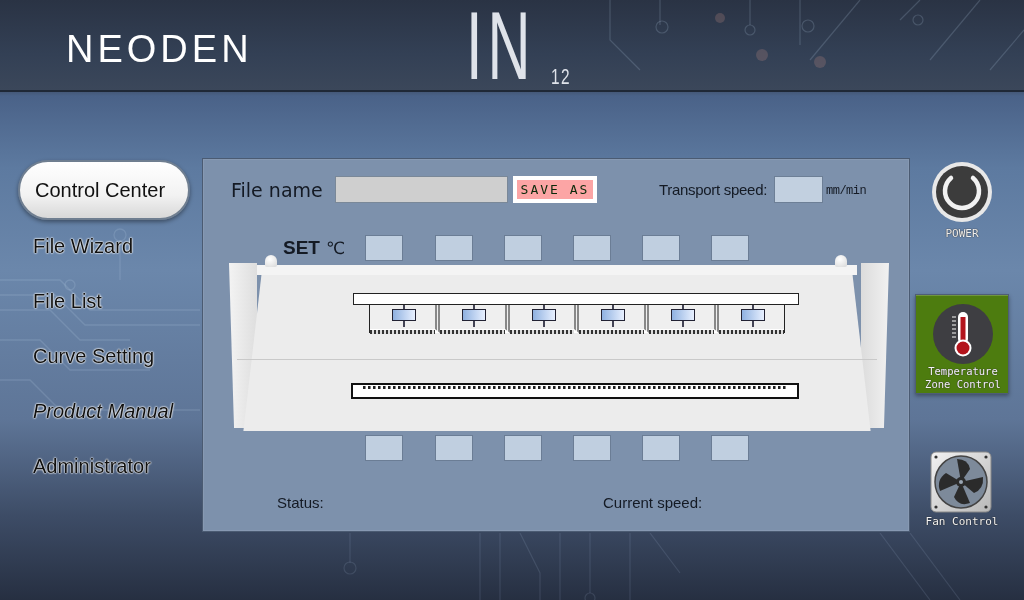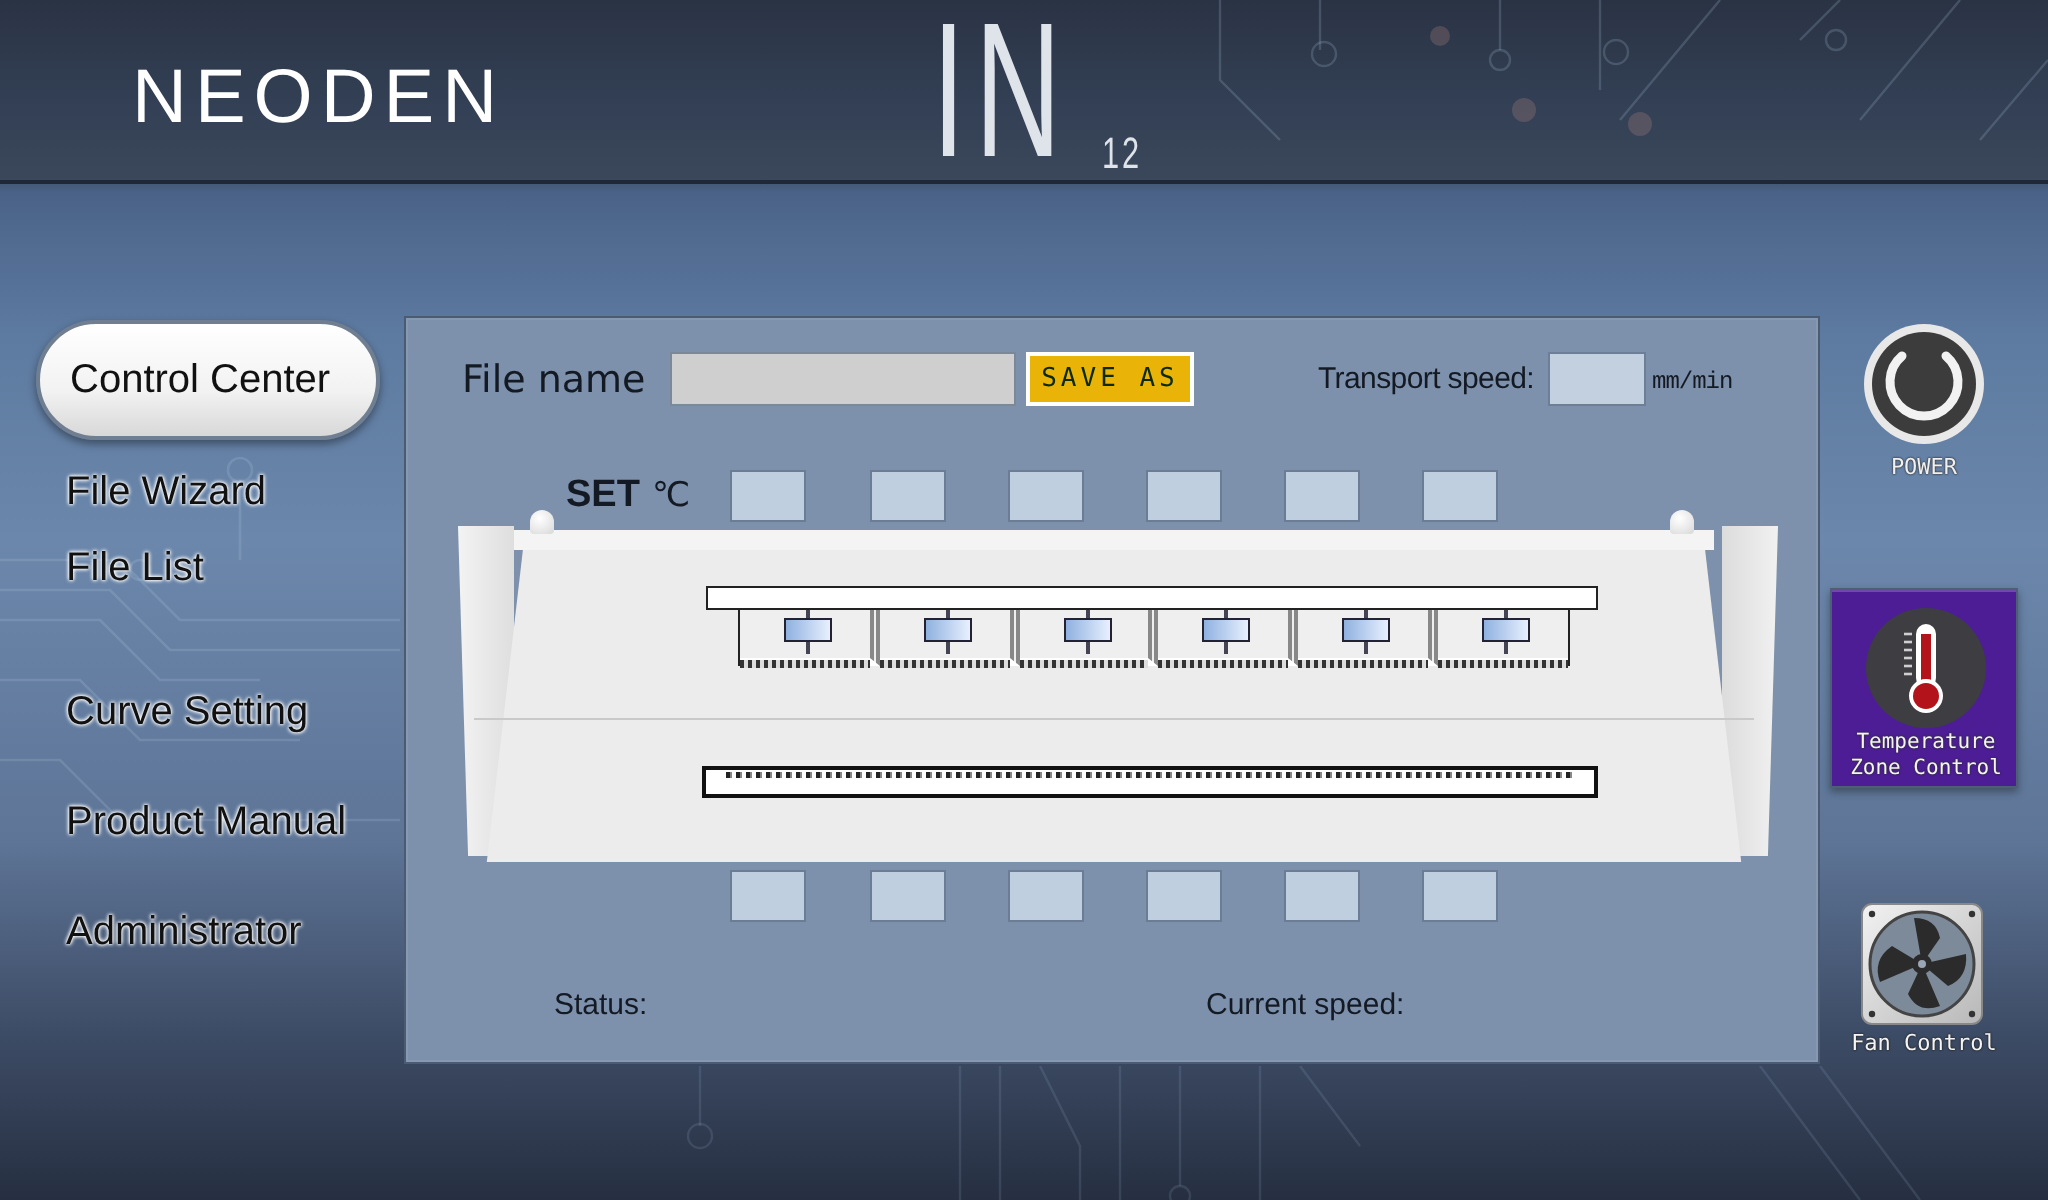--- a/index.html
+++ b/index.html
@@ -61,21 +61,21 @@
     box-shadow: inset 0 0 0 1px rgba(255,255,255,0.08);
   }
   .lbl { position: absolute; color: #141a24; }
   .file-label { left: 28px; top: 20px; font-size: 19px; font-family: "DejaVu Sans", sans-serif; }
   .file-input {
     position: absolute; left: 132px; top: 17px; width: 173px; height: 27px;
     background: #cfcfcf; border: 1px solid #7a8898;
   }
   .save-btn {
     position: absolute; left: 310px; top: 17px; width: 84px; height: 27px;
-    background: #eab308; border: 2px solid #ffffff;
+    background: #fca5a5; border: 4px solid #ffffff;
     font-family: "DejaVu Sans Mono", monospace; font-size: 13px; color: #0a2a0a;
     letter-spacing: 2px; display: flex; align-items: center; justify-content: center;
   }
   .speed-label { left: 456px; top: 22px; font-size: 15px; letter-spacing: -0.3px; }
   .speed-input {
     position: absolute; left: 571px; top: 17px; width: 49px; height: 27px;
     background: #c2d0e0; border: 1px solid #6d7f96;
   }
   .unit-label { left: 623px; top: 25px; font-size: 12px; font-family: Liberation Mono, monospace; letter-spacing: -0.5px; }
   .set-label { left: 80px; top: 78px; font-size: 19px; font-weight: bold; }
@@ -150,21 +150,21 @@
 
   
   .power-btn { position: absolute; left: 931px; top: 161px; width: 62px; height: 62px; }
   .power-cap {
     position: absolute; left: 926px; top: 227px; width: 72px; text-align: center;
     font-family: "DejaVu Sans Mono", monospace; font-size: 11px; color: #f0f0f0;
     text-shadow: 0 0 1px #333, 0 0 1px #333;
   }
   .temp-btn {
     position: absolute; left: 915px; top: 294px; width: 94px; height: 100px;
-    background: #4c1d95; border: 1px solid #4e5e75;
+    background: #4d7c0f; border: 1px solid #4e5e75;
     box-shadow: 0 2px 4px rgba(0,0,0,0.35), inset 0 1px 0 rgba(255,255,255,0.2);
   }
   .temp-btn .circle { position: absolute; left: 16px; top: 8px; width: 62px; height: 62px; }
   .temp-cap {
     position: absolute; left: 0; top: 70px; width: 94px; text-align: center;
     font-family: "DejaVu Sans Mono", monospace; font-size: 10.5px; line-height: 13px; color: #f4f4f4;
     text-shadow: 0 0 1px #333, 0 0 1px #333;
   }
   .fan-btn { position: absolute; left: 930px; top: 451px; width: 62px; height: 62px; }
   .fan-cap {
@@ -234,23 +234,23 @@
         <path d="M350 0 L380 40"></path>
         <path d="M580 0 L630 67"></path>
         <path d="M610 0 L660 67"></path>
     </g>
   </svg>
 </div>
 
 <nav class="sidebar">
   <div class="nav-item active" style="top:0;">Control Center</div>
   <div class="nav-item" style="top:56px;">File Wizard</div>
-  <div class="nav-item" style="top:94px;">File List</div>
+  <div class="nav-item" style="top:111px;">File List</div>
   <div class="nav-item" style="top:166px;">Curve Setting</div>
-  <div class="nav-item" style="top:221px;">Product Manual</div>
+  <div class="nav-item" style="top:221px;font-style:italic;">Product Manual</div>
   <div class="nav-item" style="top:276px;text-align:center;">Administrator</div>
 </nav>
 
 <section class="panel">
   <span class="lbl file-label">File name</span>
   <div class="file-input"></div>
   <div class="save-btn">SAVE AS</div>
 
   <span class="lbl speed-label">Transport speed:</span>
   <div class="speed-input"></div>

